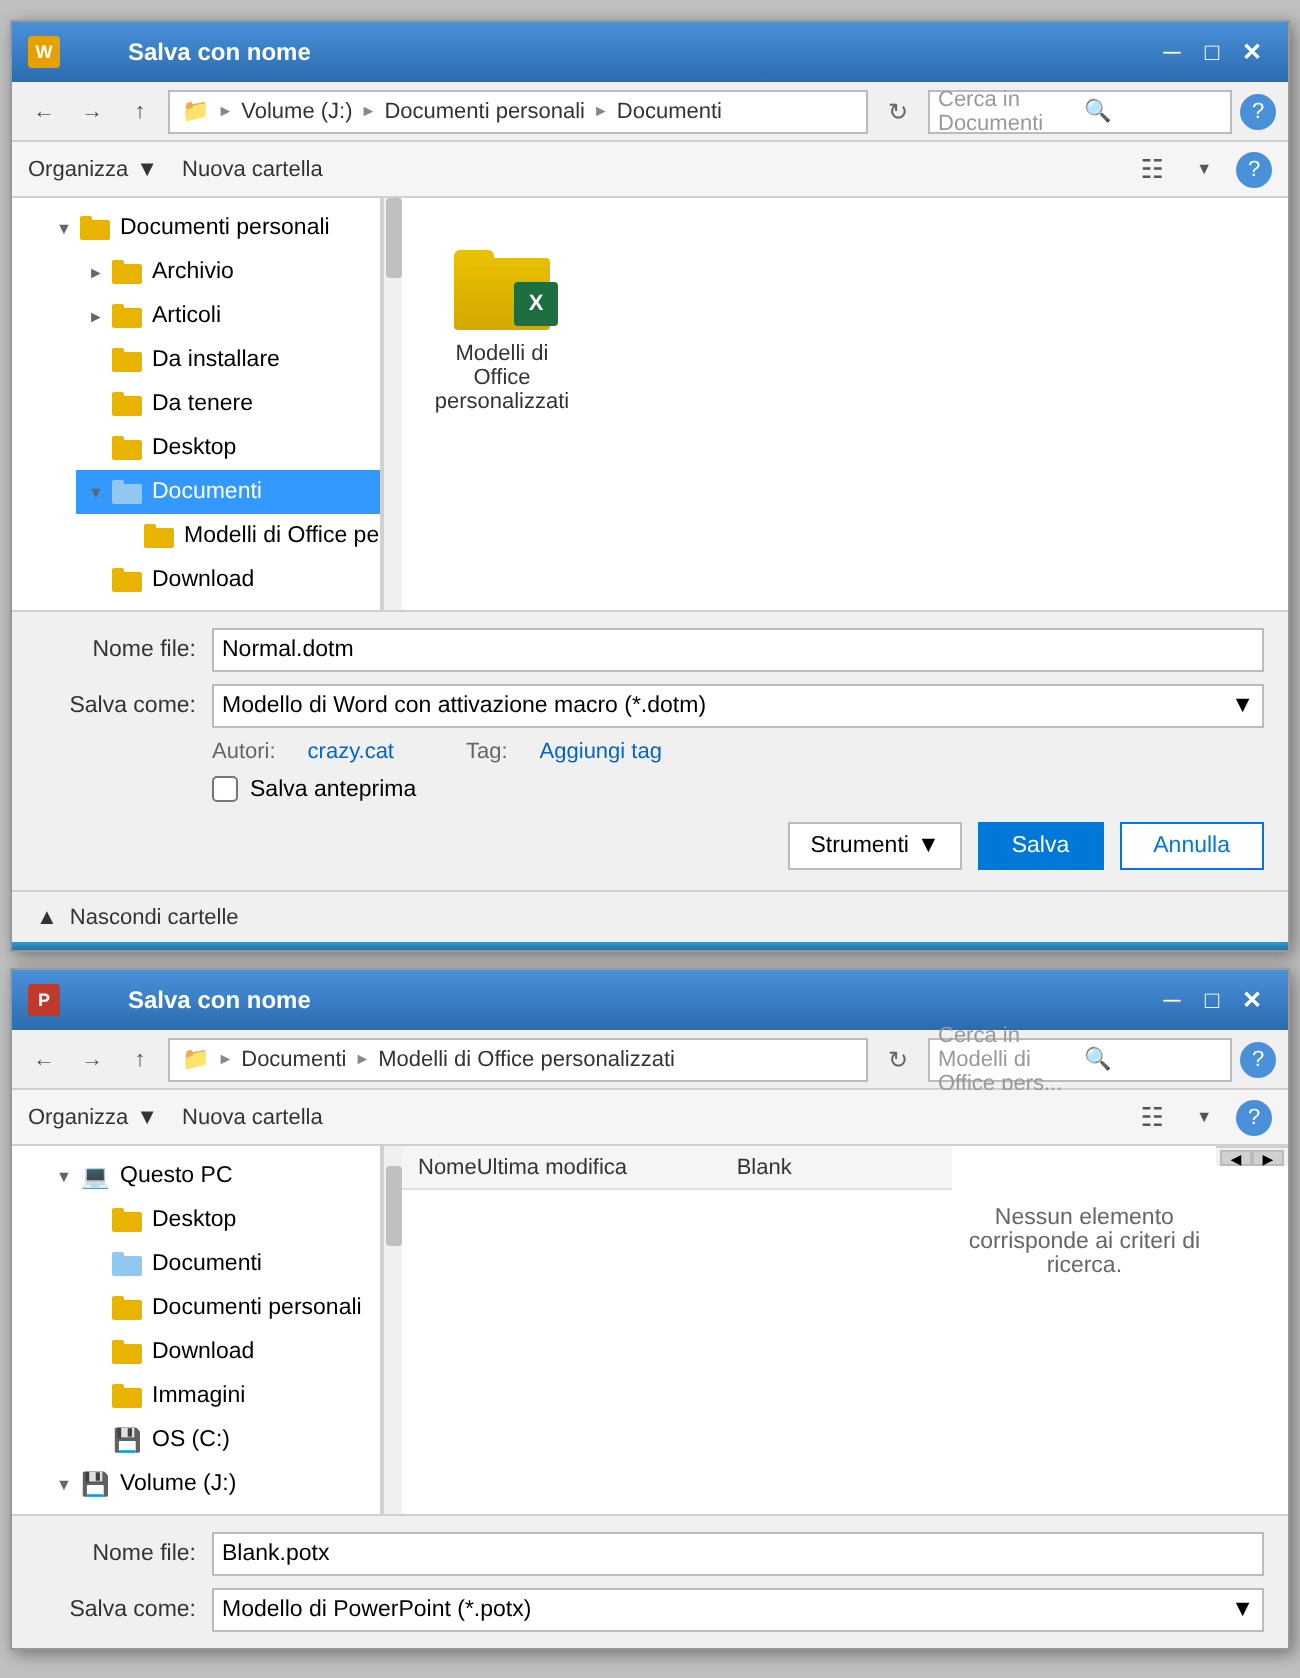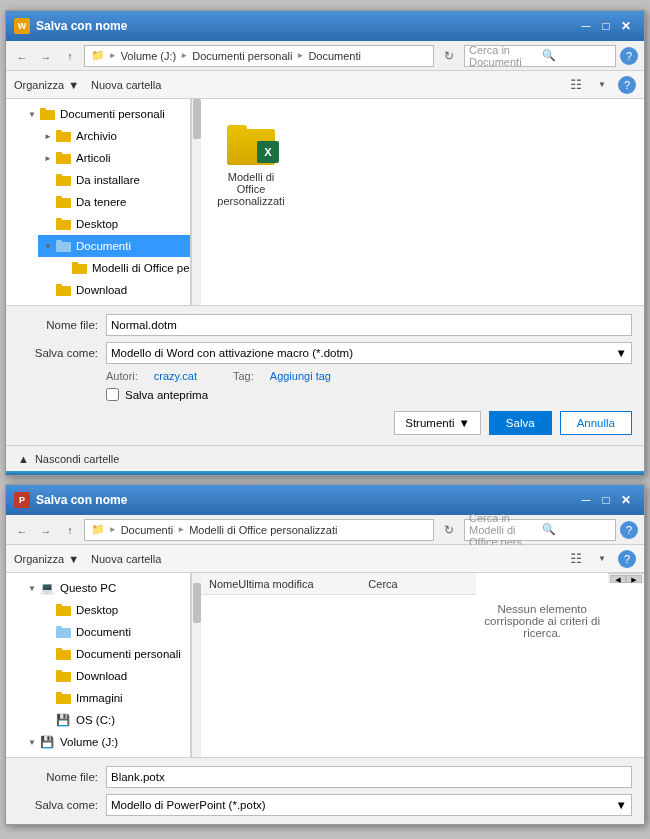--- a/index.html
+++ b/index.html
@@ -38,21 +38,21 @@
       user-select: none;
     }
     .title-bar .title-icon {
       width: 16px; height: 16px;
       margin-right: 6px;
       background: #e8a000;
       border-radius: 2px;
       display: flex; align-items: center; justify-content: center;
       font-size: 9px; color: white; font-weight: bold;
     }
-    .title-bar .title-text { flex: 1; }
+    .title-bar .title-text { flex: 1; margin-left: 28px; }
     .title-bar .win-btn {
       width: 20px; height: 20px;
       display: flex; align-items: center; justify-content: center;
       cursor: pointer; font-size: 12px; color: white;
       border-radius: 2px;
     }
 
     
     .toolbar-row {
       height: 30px;
@@ -680,21 +680,21 @@
 
     <div class="scrollbar-v">
       <div style="height:40px;background:#c0c0c0;margin-top:10px;border-radius:2px;width:8px;margin-left:1px;"></div>
     </div>
 
     <div style="flex:1;display:flex;flex-direction:row;background:white;overflow:hidden;">
 
       <div class="list-header">
         <span class="list-col list-col-name">Nome</span>
         <span class="list-col list-col-date">Ultima modifica</span>
-        <span class="list-col list-col-type">Cerca</span>
+        <span class="list-col list-col-type">Blank</span>
       </div>
 
       <div class="content-empty">
         <span>Nessun elemento corrisponde ai criteri di ricerca.</span>
       </div>
 
       <div class="scrollbar-h">
         <button style="width:16px;height:8px;background:#d0d0d0;border:1px solid #bbb;font-size:7px;cursor:pointer;padding:0;">◀</button>
         <div class="scrollbar-h-track"></div>
         <button style="width:16px;height:8px;background:#d0d0d0;border:1px solid #bbb;font-size:7px;cursor:pointer;padding:0;">▶</button>

